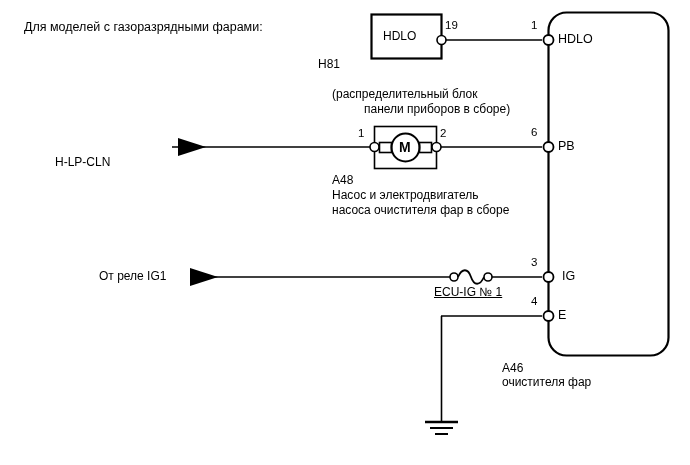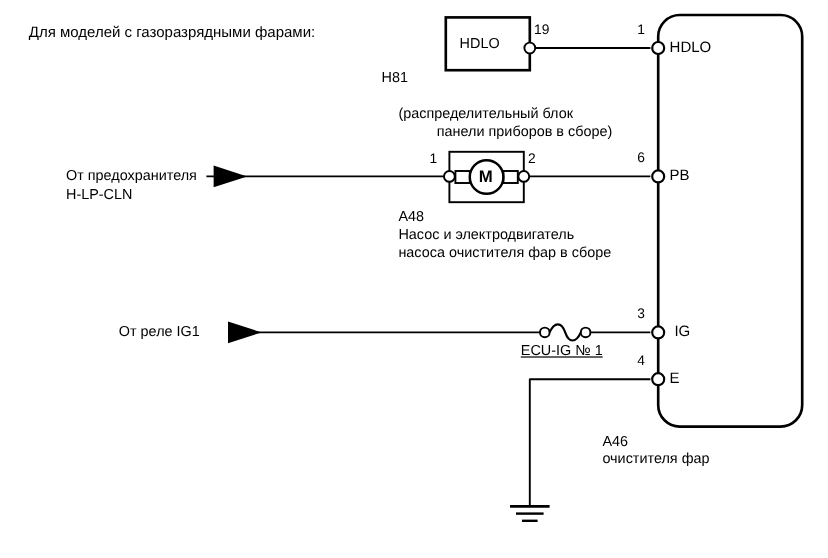--- a/index.html
+++ b/index.html
@@ -92,21 +92,20 @@
   </svg>
 
   <div class="txt t-title" style="left:24px; top:21px;">Для моделей с газоразрядными фарами:</div>
 
   <div class="txt t-label" style="left:383px; top:30px;">HDLO</div>
   <div class="txt t-pin" style="left:445px; top:20px;">19</div>
   <div class="txt t-body" style="left:318px; top:58px;">H81</div>
   <div class="txt t-body" style="left:332px; top:88px;">(распределительный блок</div>
   <div class="txt t-body" style="left:316px; top:103px;margin-left:48px;">панели приборов в сборе)</div>
 
-  <div class="txt t-body" style="left:55px; top:140px;">От предохранителя</div>
   <div class="txt t-body" style="left:55px; top:156px;">H-LP-CLN</div>
 
   <div class="txt t-motor" style="left:399px; top:140px;">M</div>
   <div class="txt t-pin" style="left:358px; top:128px;">1</div>
   <div class="txt t-pin" style="left:440px; top:128px;">2</div>
   <div class="txt t-body" style="left:332px; top:174px;">A48</div>
   <div class="txt t-body" style="left:332px; top:204px;">насоса очистителя фар в сборе</div>
   <div class="txt t-body" style="left:332px; top:189px;">Насос и электродвигатель</div>
 
   <div class="txt t-body" style="left:99px; top:270px;">От реле IG1</div>

